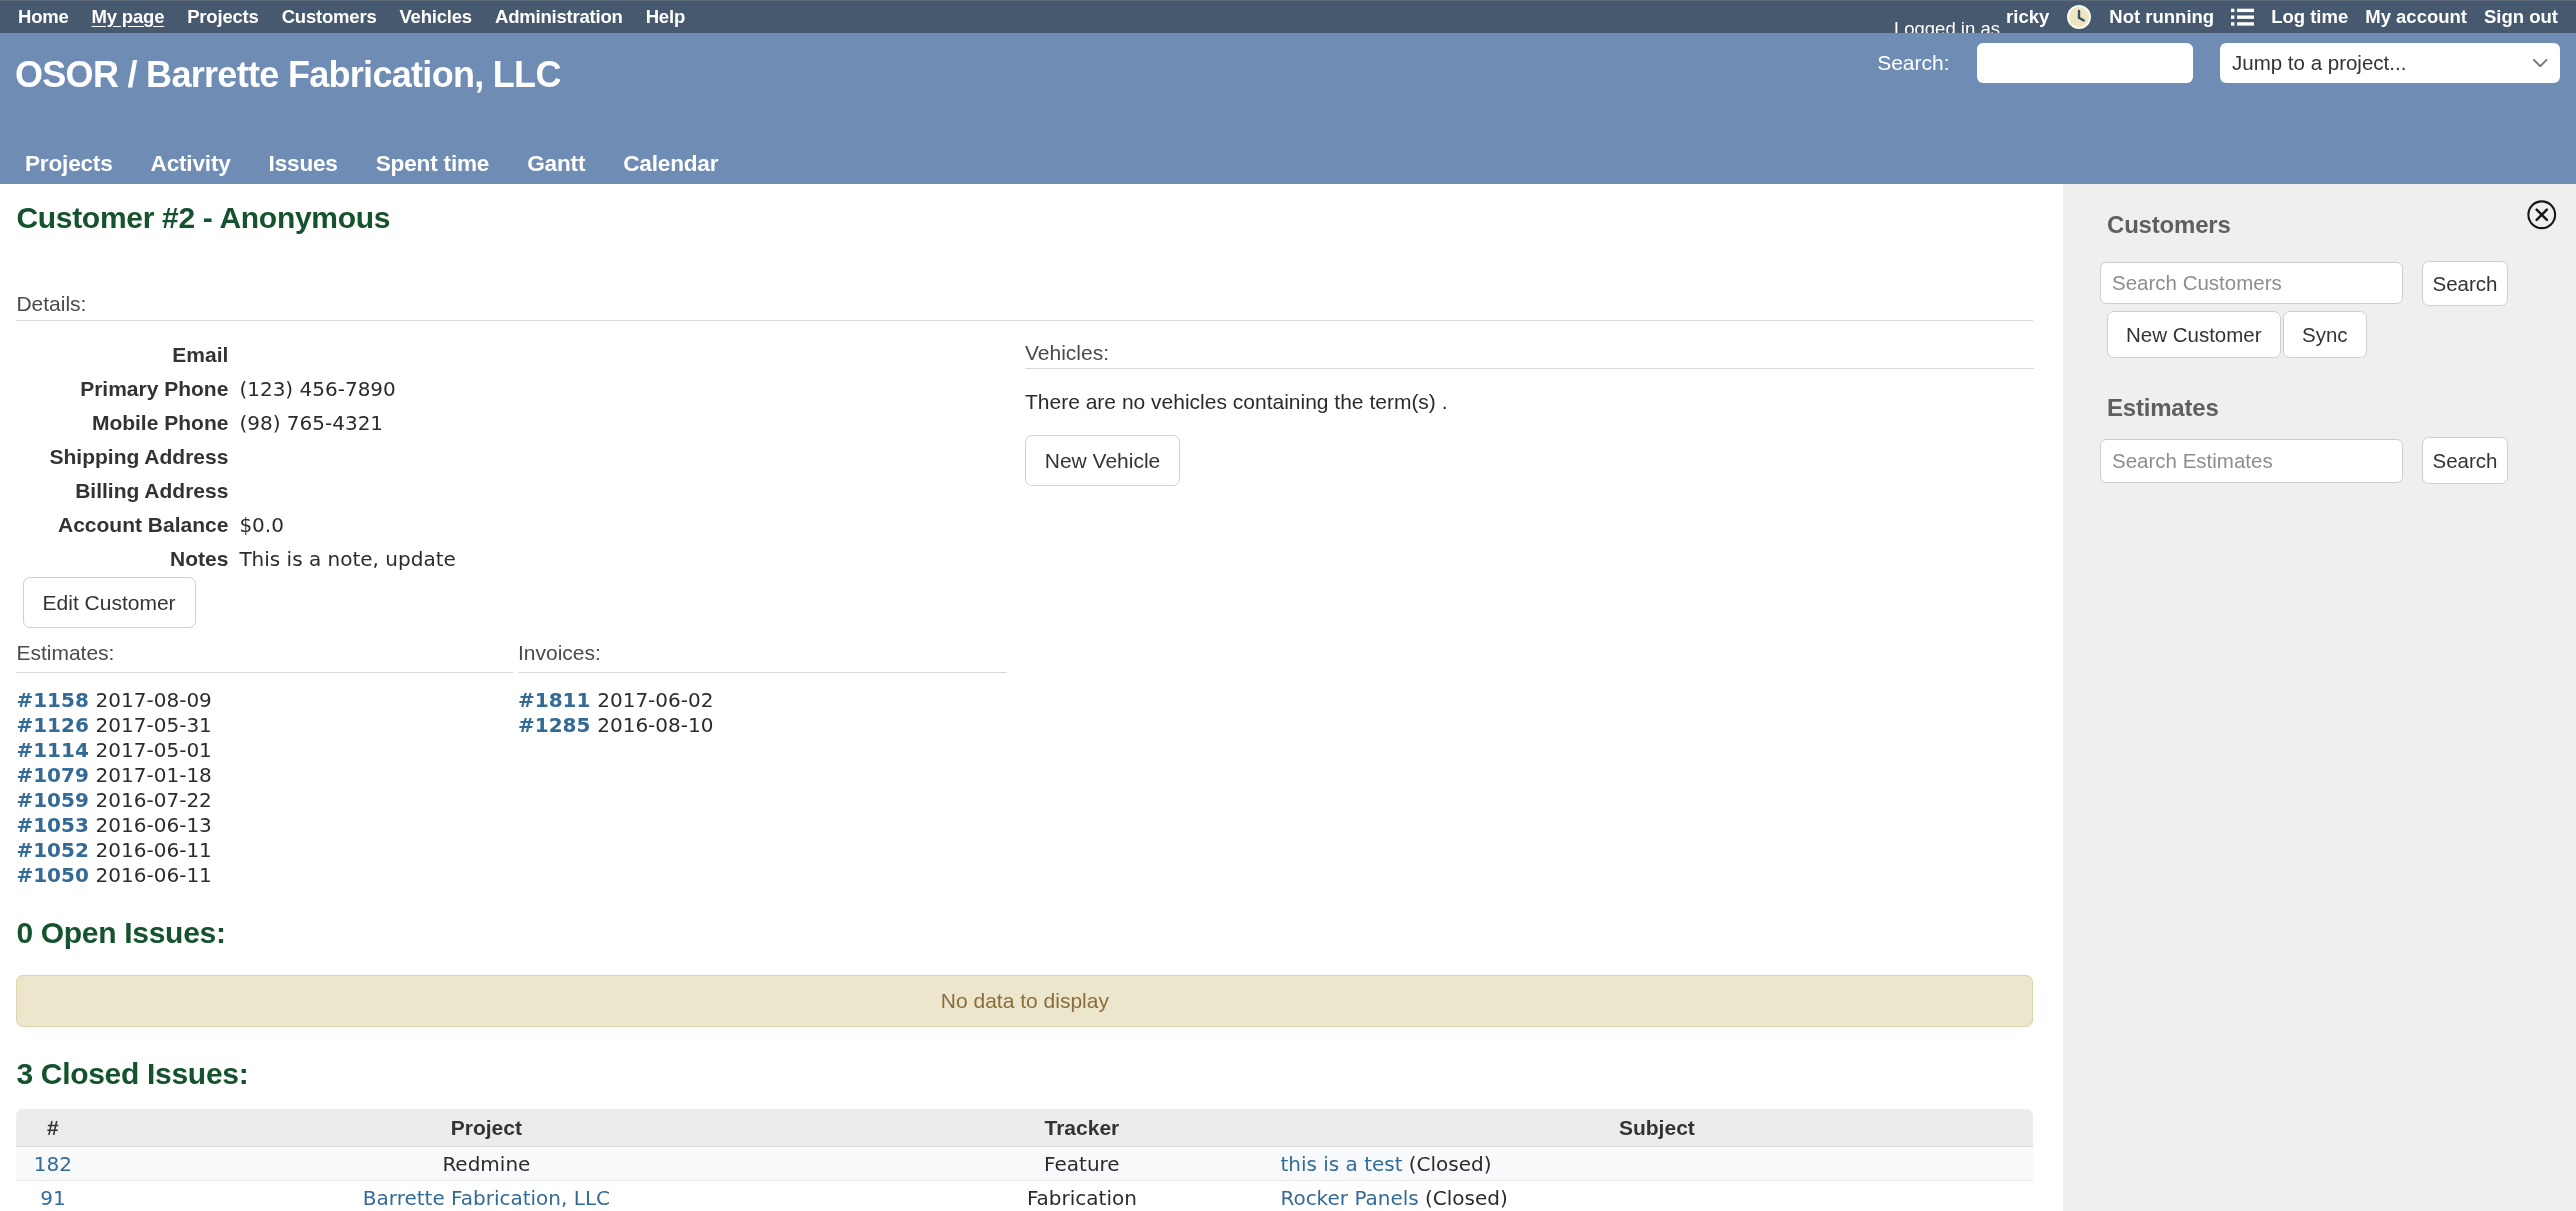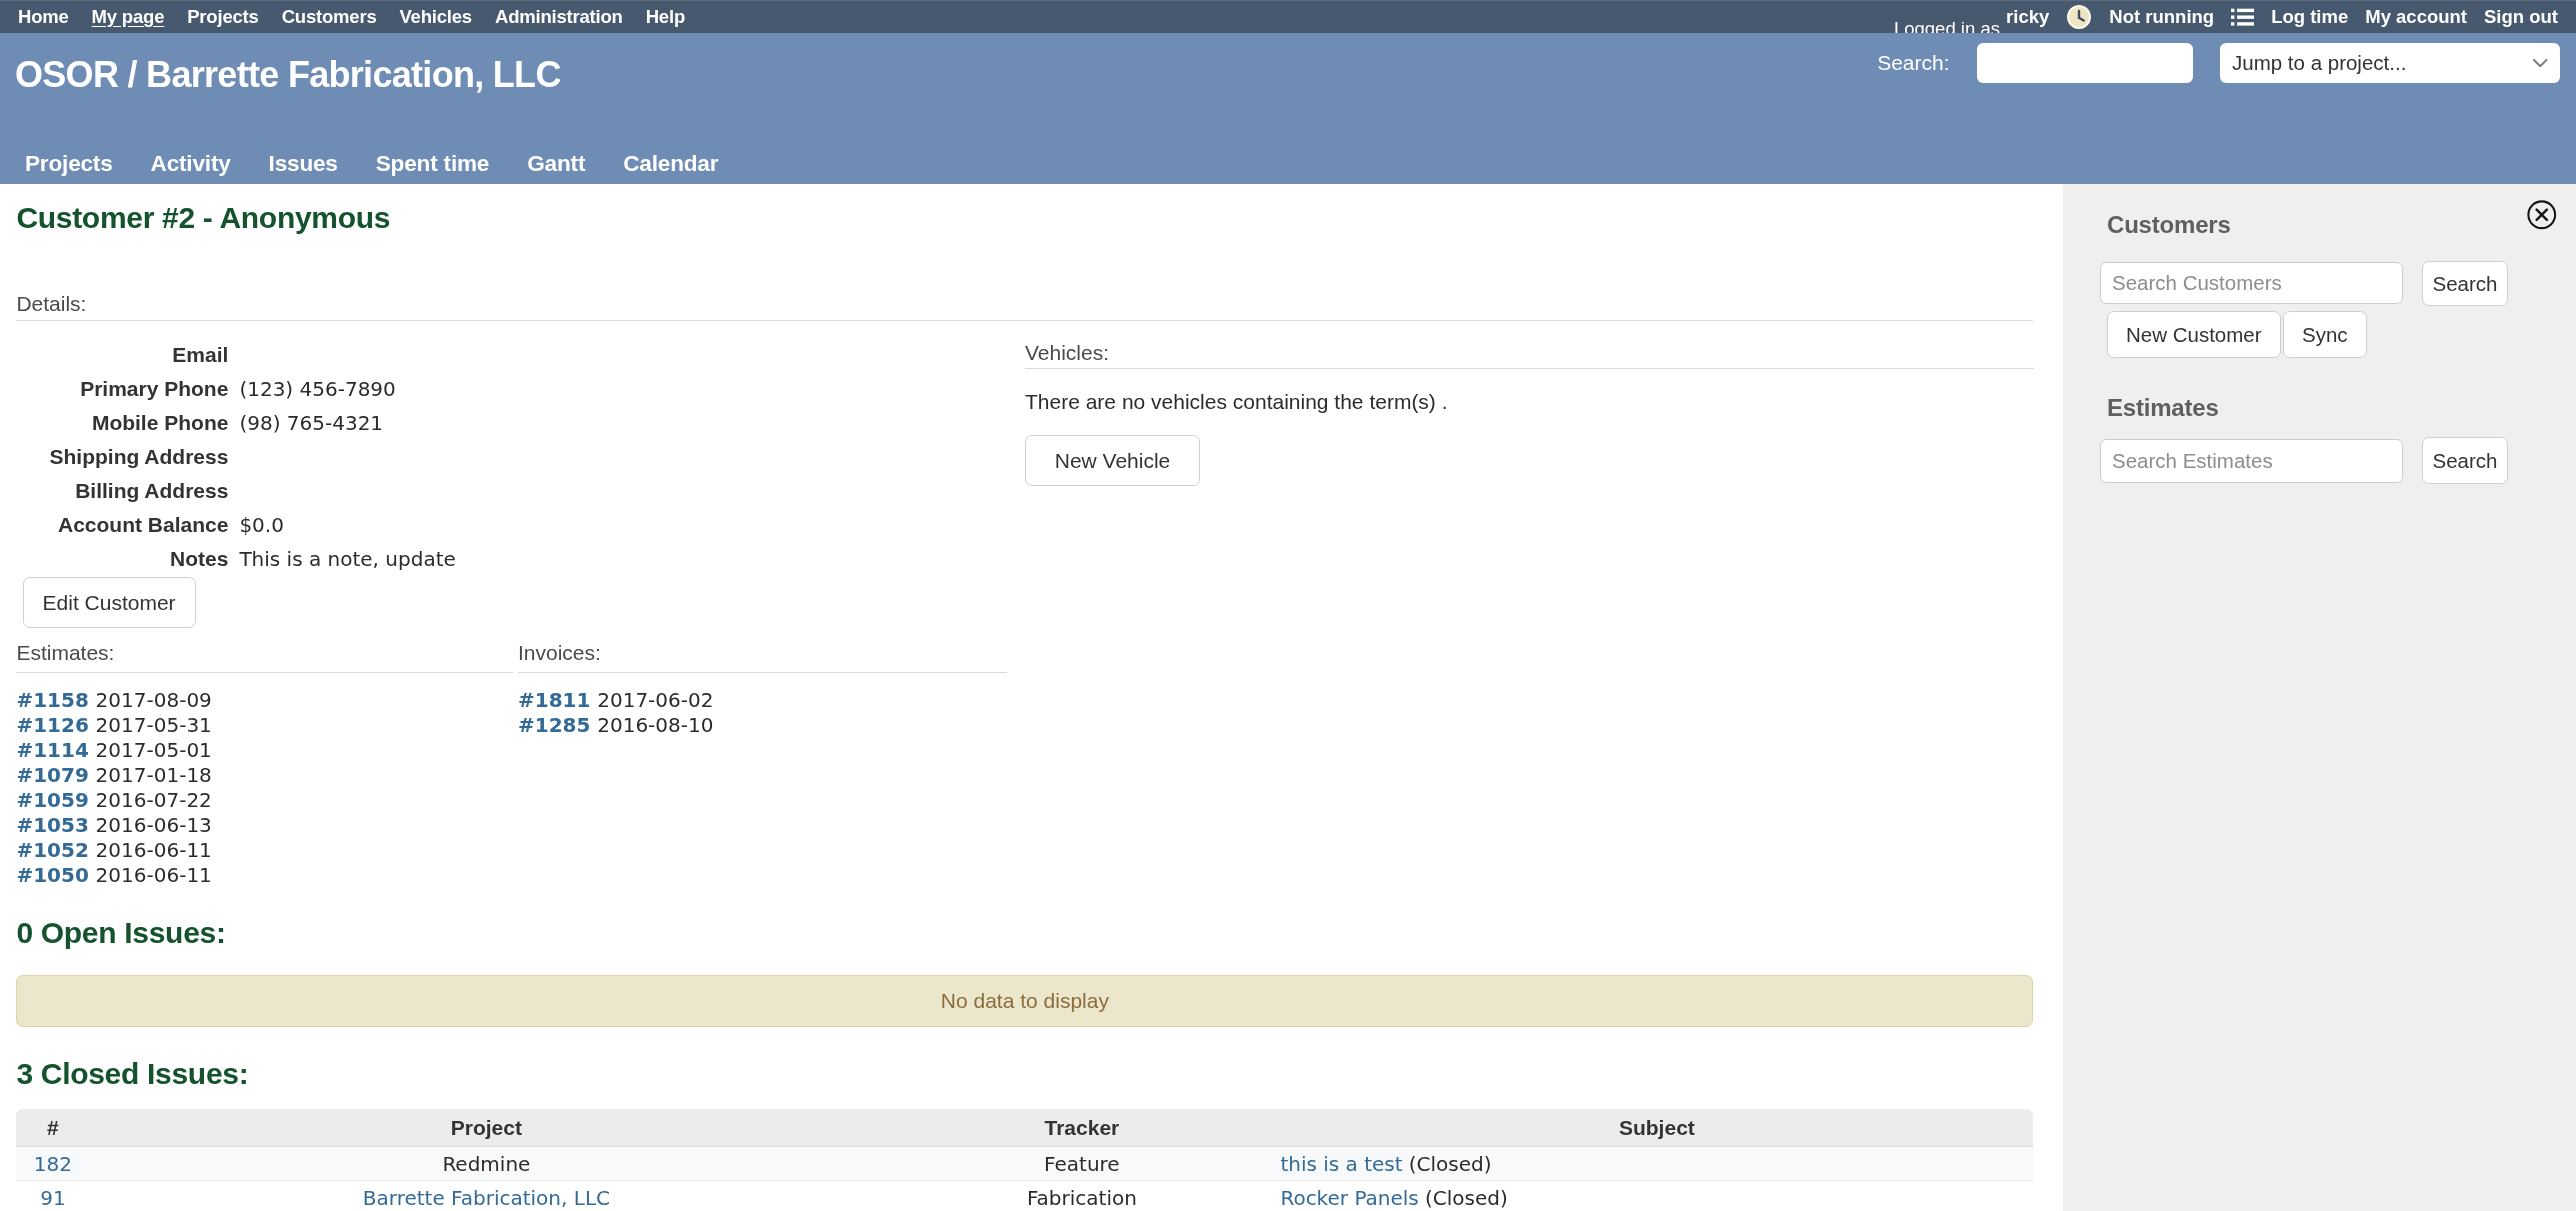--- a/index.html
+++ b/index.html
@@ -38,21 +38,21 @@
 
   
   .details{position:absolute;left:16.4px;top:338px;font-size:21px;}
   .drow{display:flex;height:34px;align-items:center;}
   .dl{width:212px;text-align:right;font-weight:bold;color:#333;}
   .dv{margin-left:11px;color:#2b2b2b;font-family:"DejaVu Sans","Liberation Sans",sans-serif;font-size:20px;}
 
   .btn{background:#fff;border:1.4px solid #cfcfcf;border-radius:6.8px;color:#333;font-size:21px;
     display:inline-flex;align-items:center;justify-content:center;cursor:pointer;font-family:inherit;}
   .edit-btn{position:absolute;left:22.6px;top:577px;width:173px;height:51px;}
-  .vehicle-btn{position:absolute;left:1025px;top:435px;width:175px;height:51px;}
+  .vehicle-btn{position:absolute;left:1025px;top:435px;width:155px;height:51px;}
   .vehicles-msg{position:absolute;left:1025px;top:390px;font-size:21px;color:#2b2b2b;}
 
   
   .doc-list{position:absolute;line-height:25px;font-family:"DejaVu Sans","Liberation Sans",sans-serif;font-size:20px;}
   .doc-link{color:#336a96;font-weight:bold;text-decoration:none;cursor:pointer;}
   .doc-date{color:#2b2b2b;margin-left:6.8px;}
 
   
   .nodata{position:absolute;left:16.4px;top:975px;width:2017px;height:52px;box-sizing:border-box;
     background:#ece6cd;border:1.4px solid #ded3a9;border-radius:6.8px;display:flex;align-items:center;

